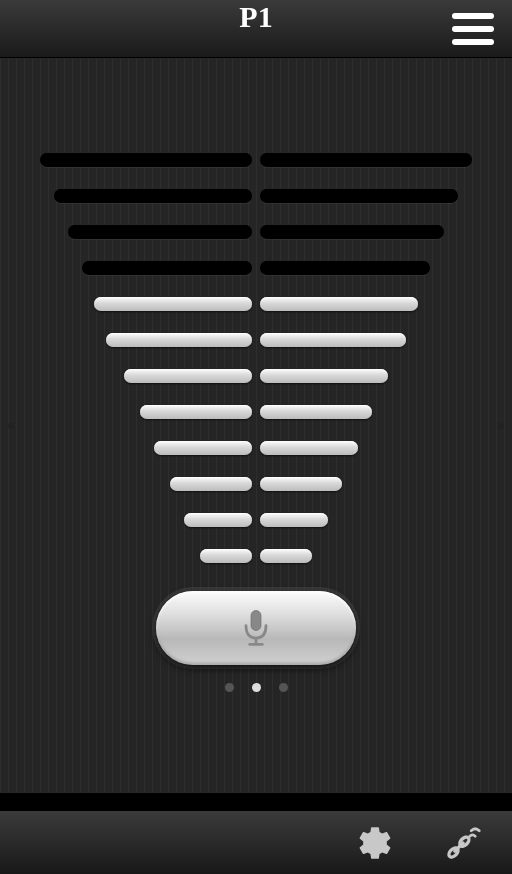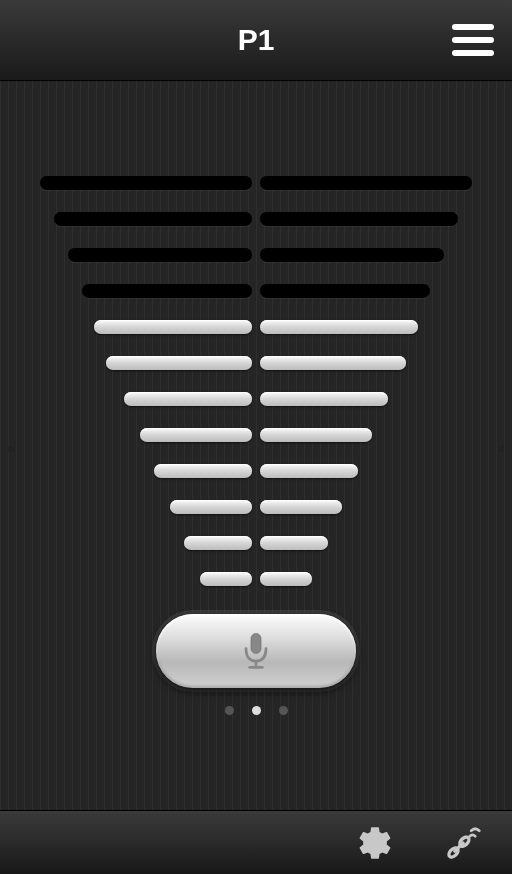--- a/index.html
+++ b/index.html
@@ -7,27 +7,27 @@
       width: 512px;
       height: 874px;
       background: #000;
       font-family: -apple-system, Helvetica, Arial, sans-serif;
       overflow: hidden;
       position: relative;
     }
     
     
     .header {
-      height: 81px;
+      height: 58px;
       background: linear-gradient(to bottom, #3a3a3a 0%, #2a2a2a 50%, #1a1a1a 100%);
       border-bottom: 1px solid #000;
       display: flex;
-      align-items: center;
       justify-content: center;
       position: relative;
+      font-family: Liberation Serif, serif;
     }
     .header-title {
       color: #fff;
       font-size: 30px;
       font-weight: 600;
     }
     .menu-button {
       position: absolute;
       right: 18px;
       top: 50%;

